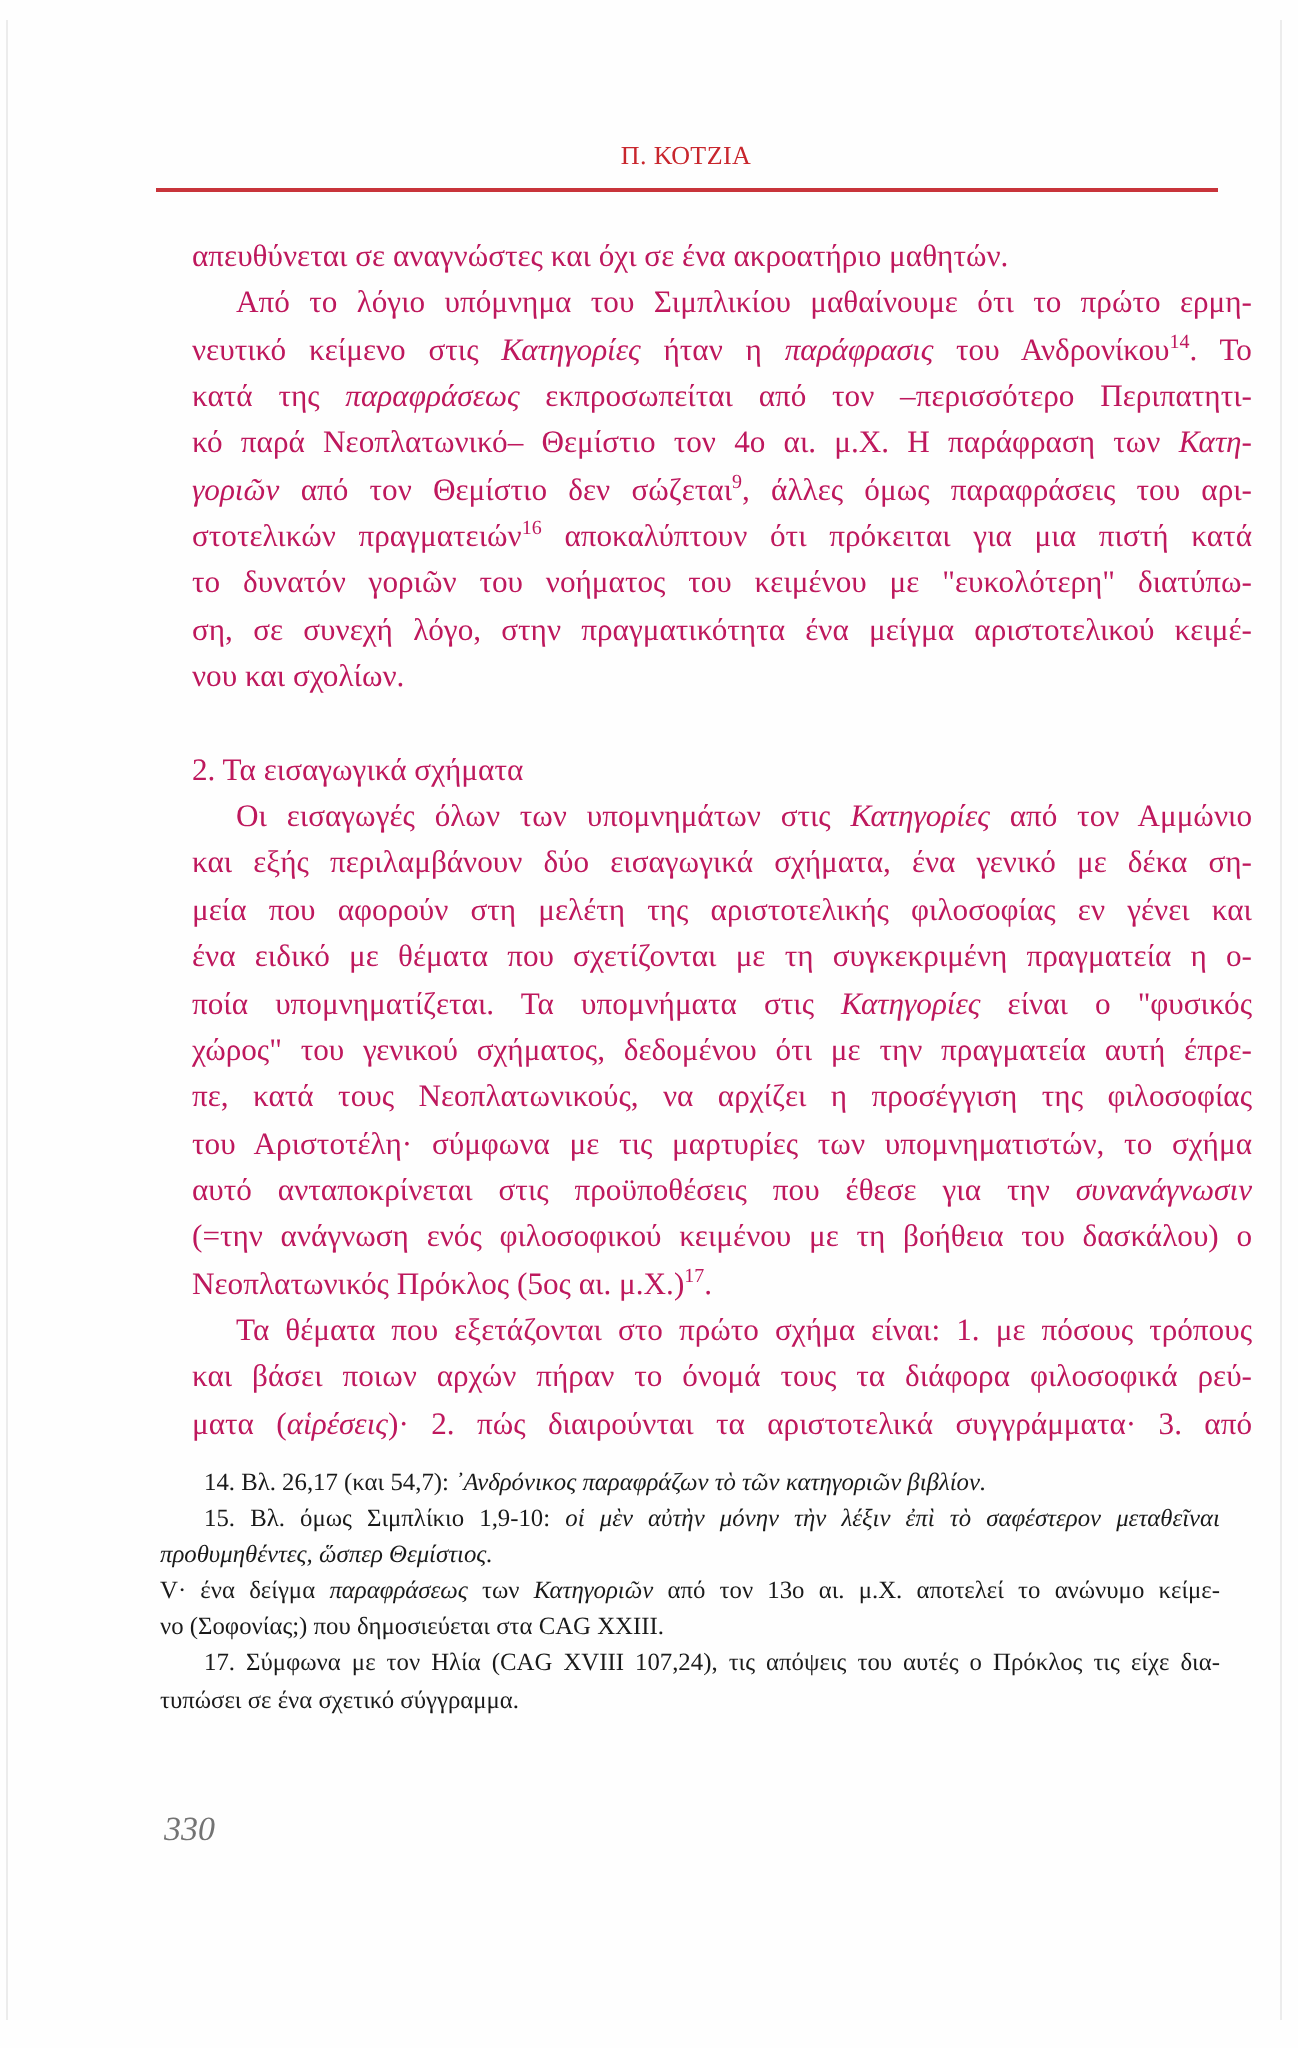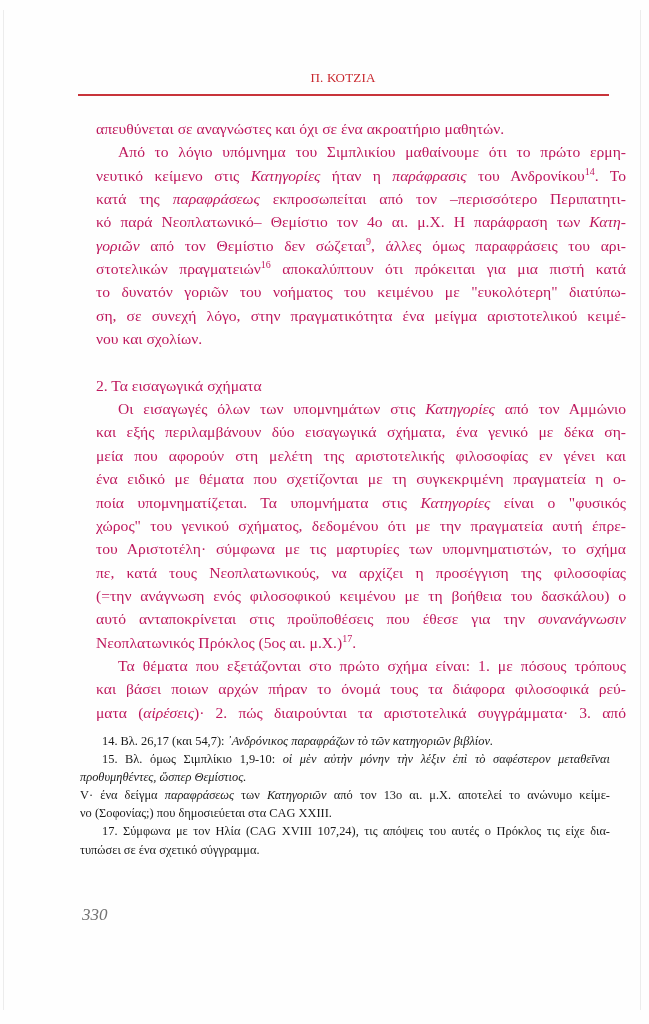--- a/index.html
+++ b/index.html
@@ -56,24 +56,24 @@
     <span class="line"><span>ση, σε συνεχή λόγο, στην πραγματικότητα ένα μείγμα αριστοτελικού κειμέ-</span></span>
     <span class="line last"><span>νου και σχολίων.</span></span>
     <span class="blank"></span>
     <span class="line last"><span>2. Τα εισαγωγικά σχήματα</span></span>
     <span class="line indent"><span>Οι εισαγωγές όλων των υπομνημάτων στις </span><i>Κατηγορίες</i><span> από τον Αμμώνιο</span></span>
     <span class="line"><span>και εξής περιλαμβάνουν δύο εισαγωγικά σχήματα, ένα γενικό με δέκα ση-</span></span>
     <span class="line"><span>μεία που αφορούν στη μελέτη της αριστοτελικής φιλοσοφίας εν γένει και</span></span>
     <span class="line"><span>ένα ειδικό με θέματα που σχετίζονται με τη συγκεκριμένη πραγματεία η ο-</span></span>
     <span class="line"><span>ποία υπομνηματίζεται. Τα υπομνήματα στις </span><i>Κατηγορίες</i><span> είναι ο "φυσικός</span></span>
     <span class="line"><span>χώρος" του γενικού σχήματος, δεδομένου ότι με την πραγματεία αυτή έπρε-</span></span>
+    <span class="line"><span>πε, κατά τους Νεοπλατωνικούς, να αρχίζει η προσέγγιση της φιλοσοφίας</span></span>
     <span class="line"><span>του Αριστοτέλη· σύμφωνα με τις μαρτυρίες των υπομνηματιστών, το σχήμα</span></span>
-    <span class="line"><span>πε, κατά τους Νεοπλατωνικούς, να αρχίζει η προσέγγιση της φιλοσοφίας</span></span>
+    <span class="line"><span>αυτό ανταποκρίνεται στις προϋποθέσεις που έθεσε για την </span><i>συνανάγνωσιν</i></span>
     <span class="line"><span>(=την ανάγνωση ενός φιλοσοφικού κειμένου με τη βοήθεια του δασκάλου) ο</span></span>
-    <span class="line"><span>αυτό ανταποκρίνεται στις προϋποθέσεις που έθεσε για την </span><i>συνανάγνωσιν</i></span>
     <span class="line last"><span>Νεοπλατωνικός Πρόκλος (5ος αι. μ.Χ.)</span><sup>17</sup><span>.</span></span>
     <span class="line indent"><span>Τα θέματα που εξετάζονται στο πρώτο σχήμα είναι: 1. με πόσους τρόπους</span></span>
     <span class="line"><span>και βάσει ποιων αρχών πήραν το όνομά τους τα διάφορα φιλοσοφικά ρεύ-</span></span>
     <span class="line"><span>ματα (</span><i>αἱρέσεις</i><span>)· 2. πώς διαιρούνται τα αριστοτελικά συγγράμματα· 3. από</span></span>
   </div>
 
   <div class="footnotes">
     <span class="fline indent last"><span>14. Βλ. 26,17 (και 54,7): </span><i>᾿Ανδρόνικος παραφράζων τὸ τῶν κατηγοριῶν βιβλίον.</i></span>
     <span class="fline indent"><span>15. Βλ. όμως Σιμπλίκιο 1,9-10: </span><i>οἱ μὲν αὐτὴν μόνην τὴν λέξιν ἐπὶ τὸ σαφέστερον μεταθεῖναι</i></span>
     <span class="fline last"><i>προθυμηθέντες, ὥσπερ Θεμίστιος.</i></span>

